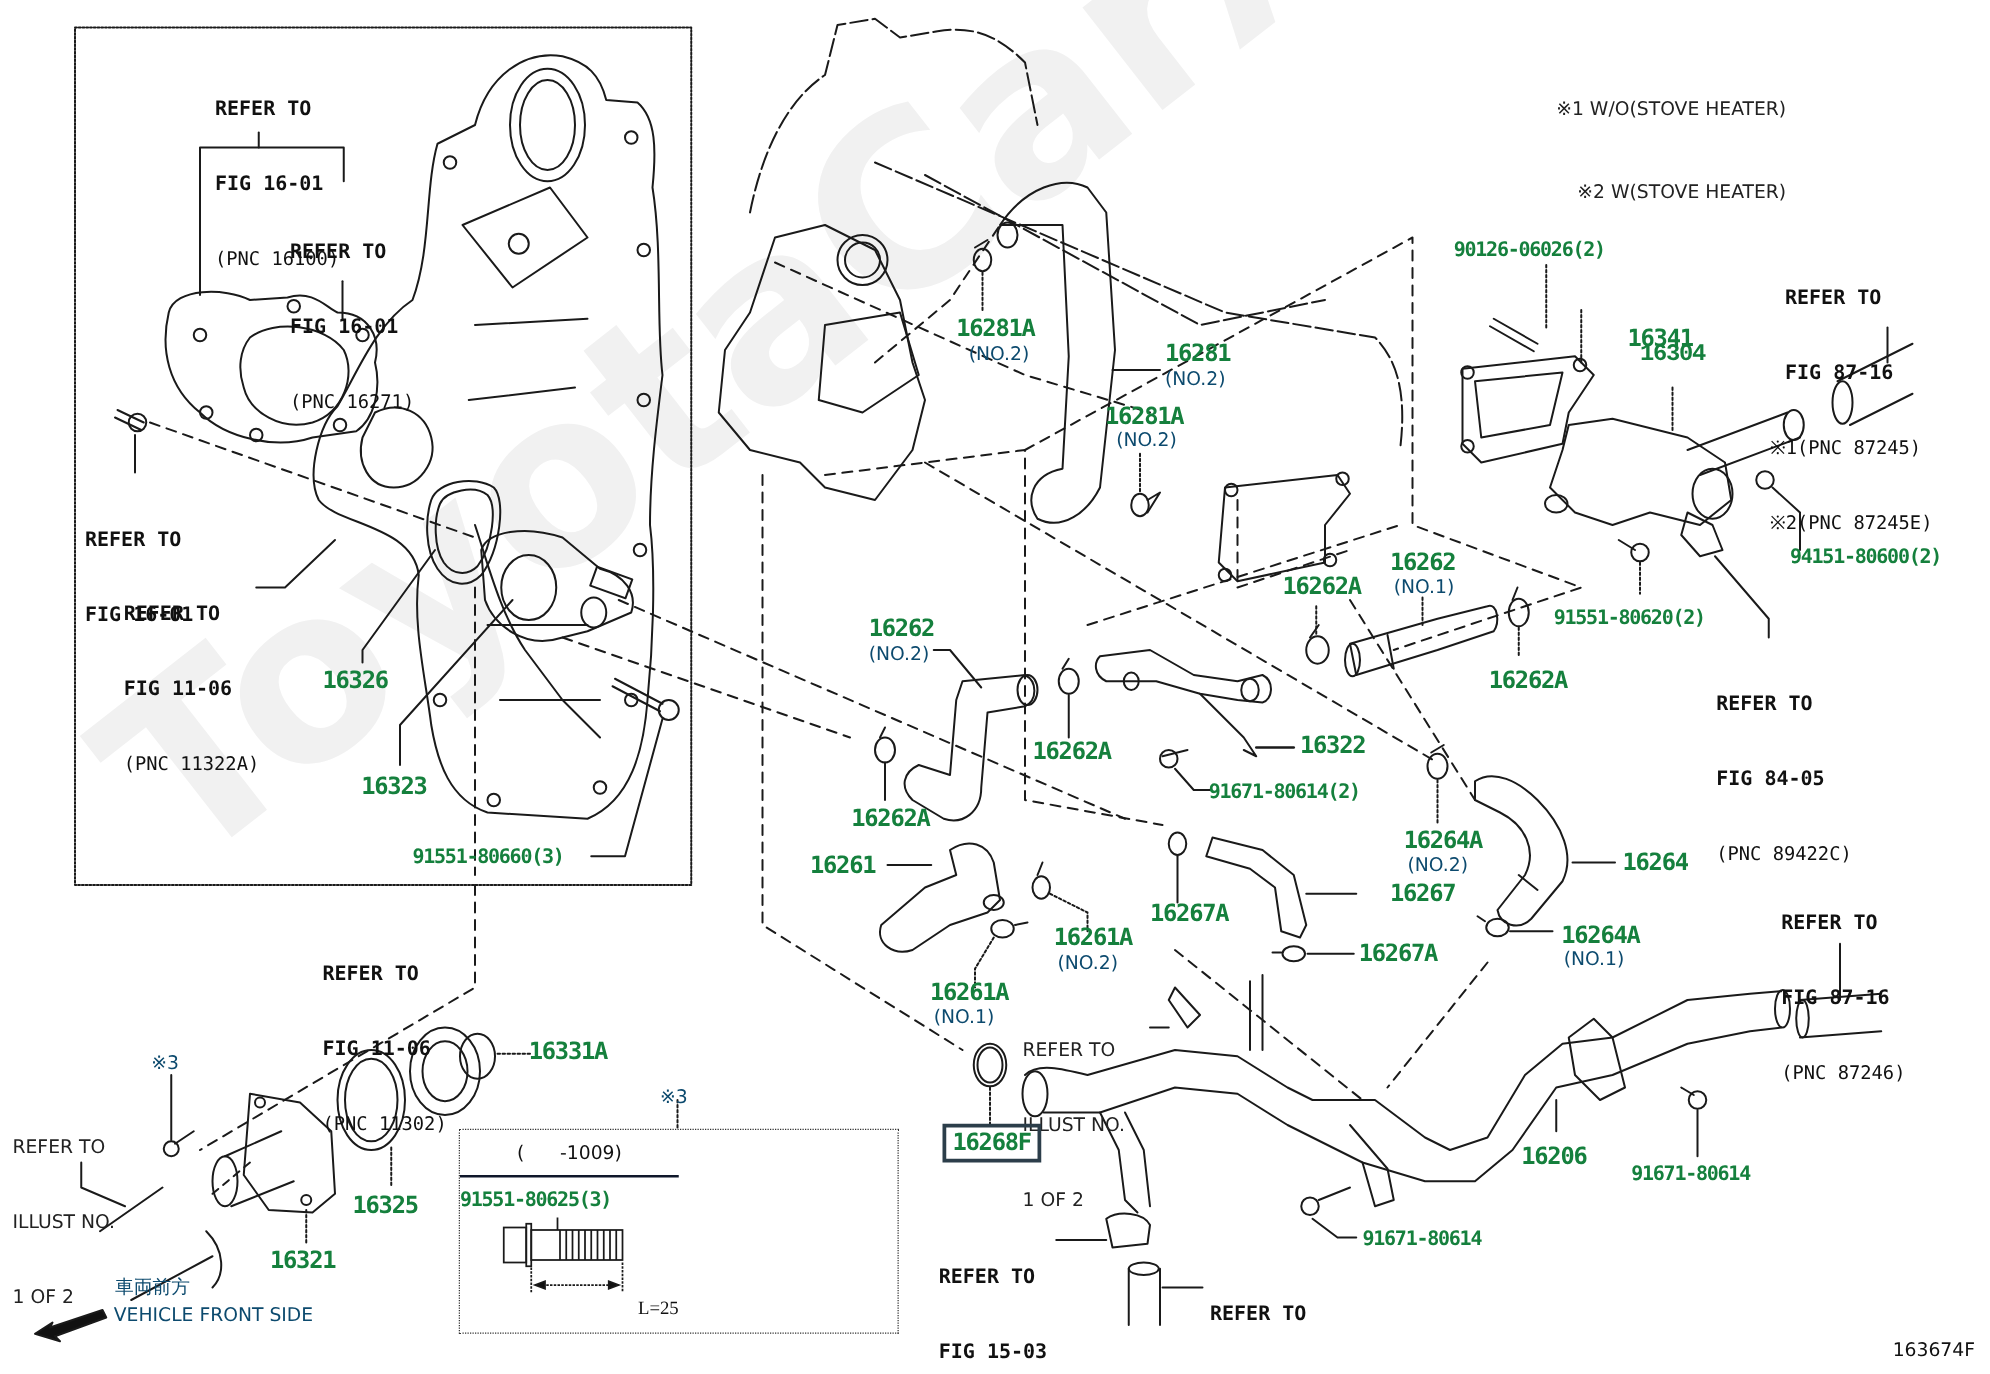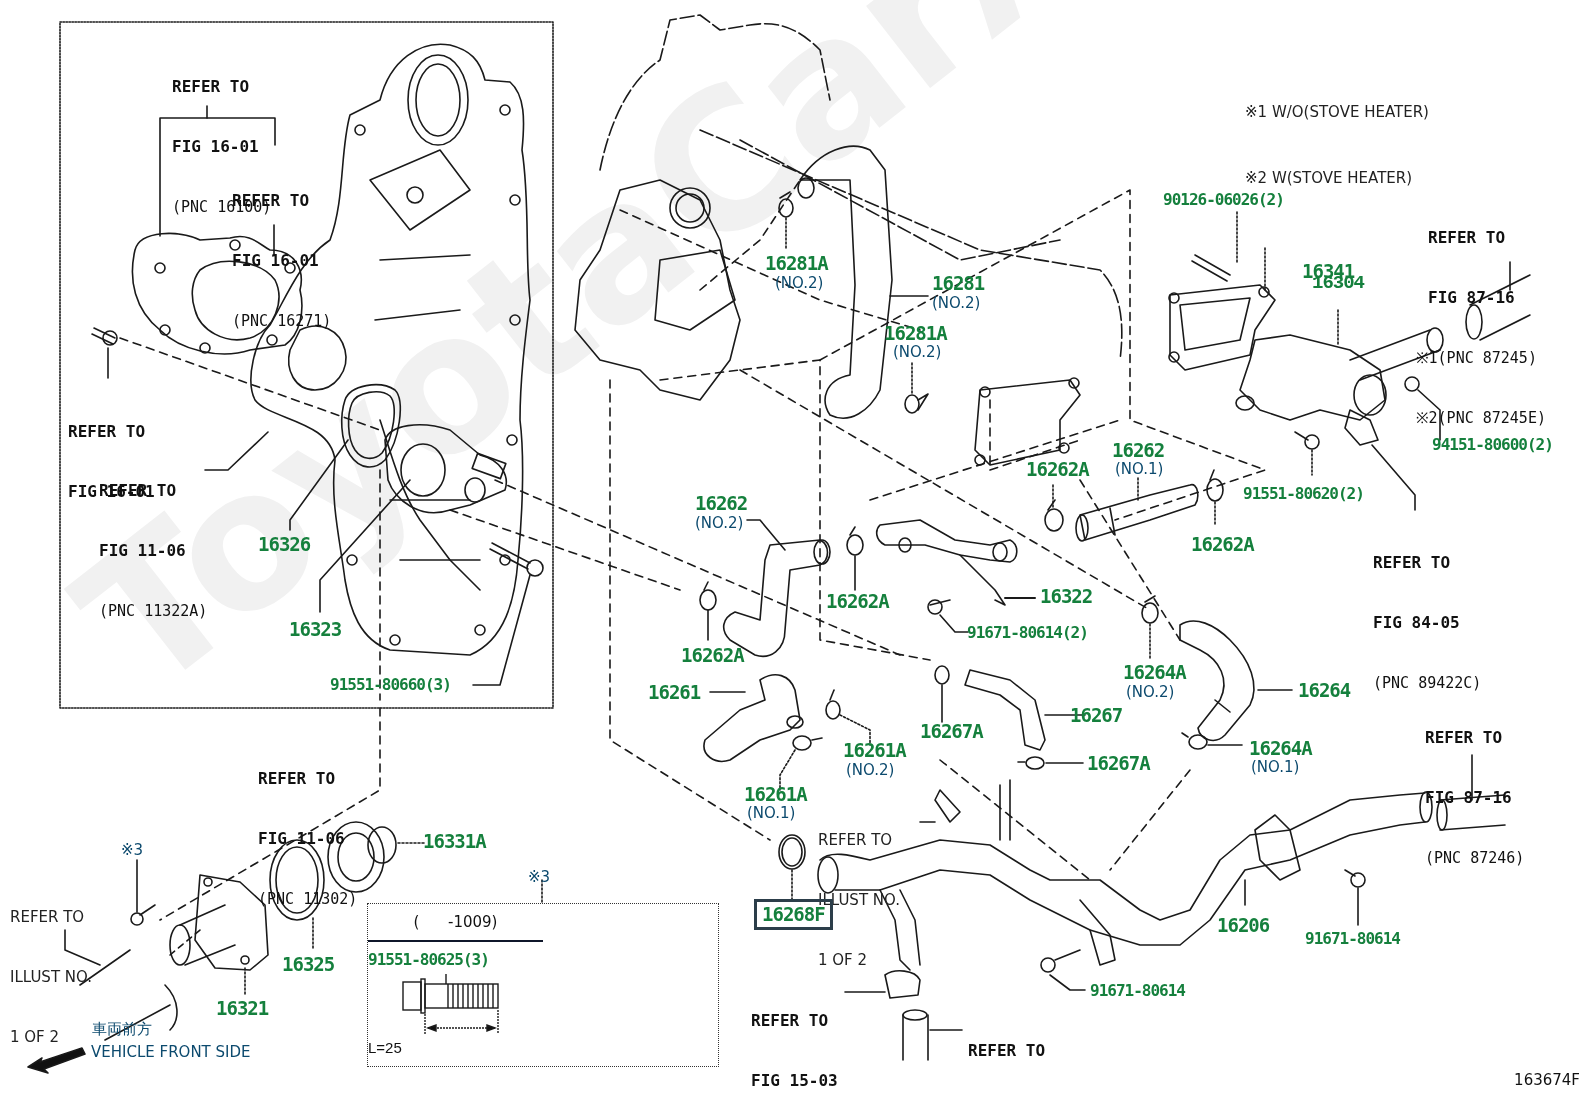--- a/index.html
+++ b/index.html
@@ -18,22 +18,22 @@
   .watermark { position: absolute; left: 40px; top: 560px; font-family: "DejaVu Sans", sans-serif;
                font-size: 190px; font-weight: bold; color: #f1f1f1; transform: rotate(-38deg);
                transform-origin: left top; white-space: nowrap; pointer-events: none; }
   .bolt-table { position: absolute; left: 367px; top: 903px; width: 350px; height: 162px;
                 border: 1.5px dotted #333; }
   .bolt-table .col { position: absolute; top: 0; bottom: 0; width: 175px; }
   .bolt-table .col.r { left: 175px; border-left: 1.5px dotted #333; }
   .bolt-table .hdr { height: 36px; border-bottom: 2px solid #0f172a; font-family: "DejaVu Sans", sans-serif;
                      font-size: 15px; display: flex; align-items: center; justify-content: center; white-space: pre; }
   .bolt-table .bpn { font-weight: bold; font-size: 16px; text-align: left; margin-top: 8px; letter-spacing: -1px; }
-  .bolt-table .len { position: absolute; bottom: 10px; width: 100%; text-align: left;
-                     font-family: Liberation Sans, sans-serif; font-size: 15px; margin-top: 20px; }
+  .bolt-table .len { position: absolute; bottom: 10px; width: 100%; text-align: right;
+                     font-family: Liberation Serif, serif; font-size: 15px; margin-top: 20px; }
   .bolt-table svg { position: absolute; left: 0; top: 60px; }
   .figno { position: absolute; right: 12px; bottom: 10px; font-family: "DejaVu Sans", sans-serif; font-size: 15px; }
 </style>
 </head>
 <body>
 
 <div id="stage">
 
   <div class="watermark">ToyotaCarAire.ru</div>
 
@@ -347,21 +347,21 @@
         <rect x="57" y="20" width="73" height="24"></rect>
         <path d="M80 20 V44 M85 20 V44 M90 20 V44 M95 20 V44 M100 20 V44 M105 20 V44 M110 20 V44 M115 20 V44 M120 20 V44 M125 20 V44"></path>
         <path d="M57 50 V70 M130 46 V70 M60 64 H127" stroke-dasharray="2 1"></path>
         <path d="M60 64 L68 61 L68 67 Z M127 64 L119 61 L119 67 Z" fill="#111"></path>
         <path d="M78 10 V20"></path>
       </svg>
       <div class="len">L=25</div>
     </div>
   </div>
 
-  <div class="lbl note" style="left:1245px; top:57px;">
+  <div class="lbl note" style="left:1245px; top:32px;text-align:right;">
     <div>※1 W/O(STOVE HEATER)</div>
     <div>※2 W(STOVE HEATER)</div>
   </div>
 
   <div class="lbl ref" style="left:172px; top:37px;">
     <div>REFER TO</div>
     <div>FIG 16-01</div>
     <div class="pnc">(PNC 16100)</div>
   </div>
   <div class="lbl ref" style="left:232px; top:151px;">
@@ -454,21 +454,21 @@
   <div class="lbl pn" style="left:1249px; top:739px;">16264A</div>
   <div class="lbl sub" style="left:1251px; top:760px;">(NO.1)</div>
 
   <div class="lbl pn" style="left:648px; top:683px;">16261</div>
   <div class="lbl pn" style="left:843px; top:741px;">16261A</div>
   <div class="lbl sub" style="left:846px; top:763px;">(NO.2)</div>
   <div class="lbl pn" style="left:744px; top:785px;">16261A</div>
   <div class="lbl sub" style="left:747px; top:806px;">(NO.1)</div>
 
   <div class="lbl pn" style="left:920px; top:722px;">16267A</div>
-  <div class="lbl pn" style="left:1070px; top:706px;">16267</div>
+  <div class="lbl pn" style="left:1112px; top:706px;">16267</div>
   <div class="lbl pn" style="left:1087px; top:754px;">16267A</div>
 
   <div class="lbl pn hl" style="left:760px; top:905px;">16268F</div>
   <div class="lbl pn" style="left:1217px; top:916px;">16206</div>
   <div class="lbl pn" style="left:1305px; top:931px; font-size:16px;">91671-80614</div>
   <div class="lbl pn" style="left:1090px; top:983px; font-size:16px;">91671-80614</div>
 
   <div class="lbl pn" style="left:423px; top:832px;">16331A</div>
   <div class="lbl pn" style="left:282px; top:955px;">16325</div>
   <div class="lbl pn" style="left:216px; top:999px;">16321</div>

